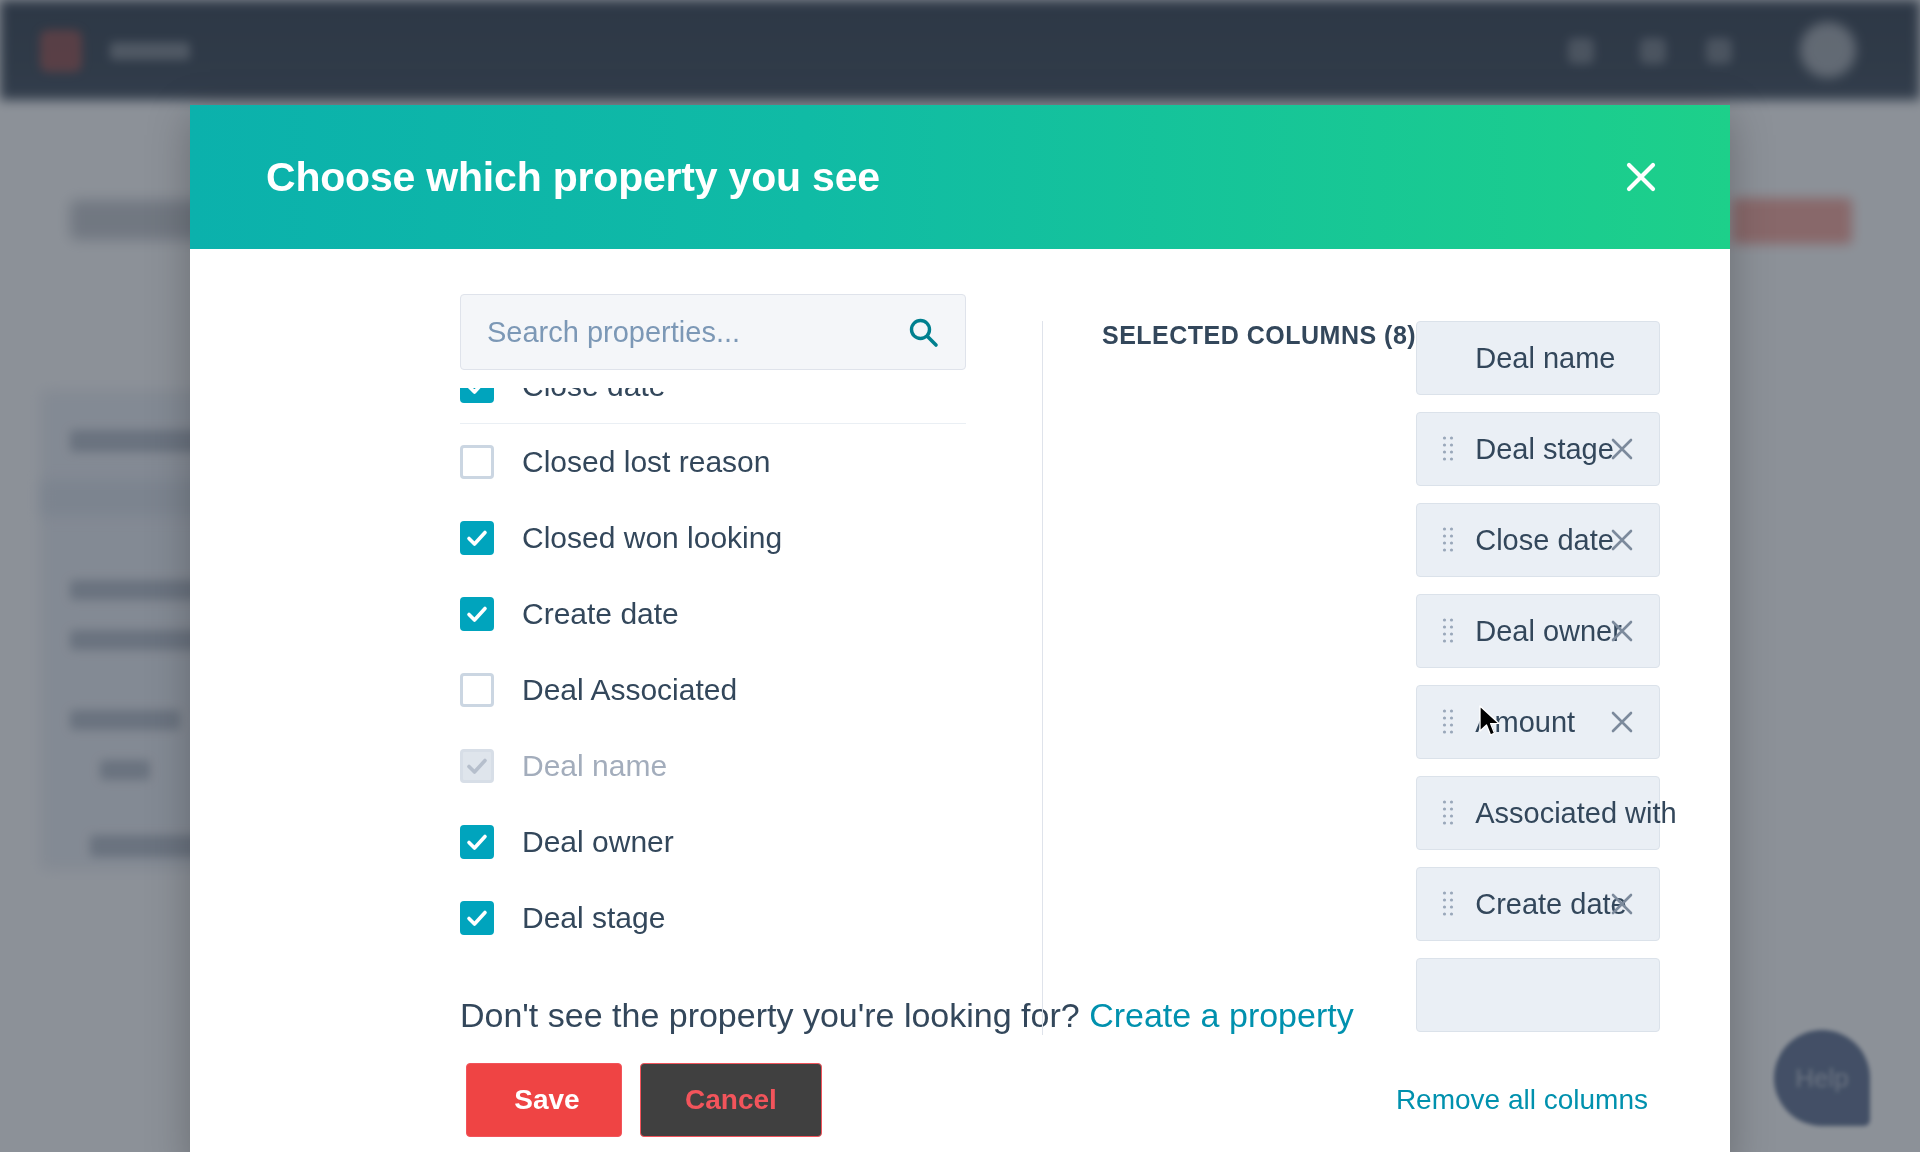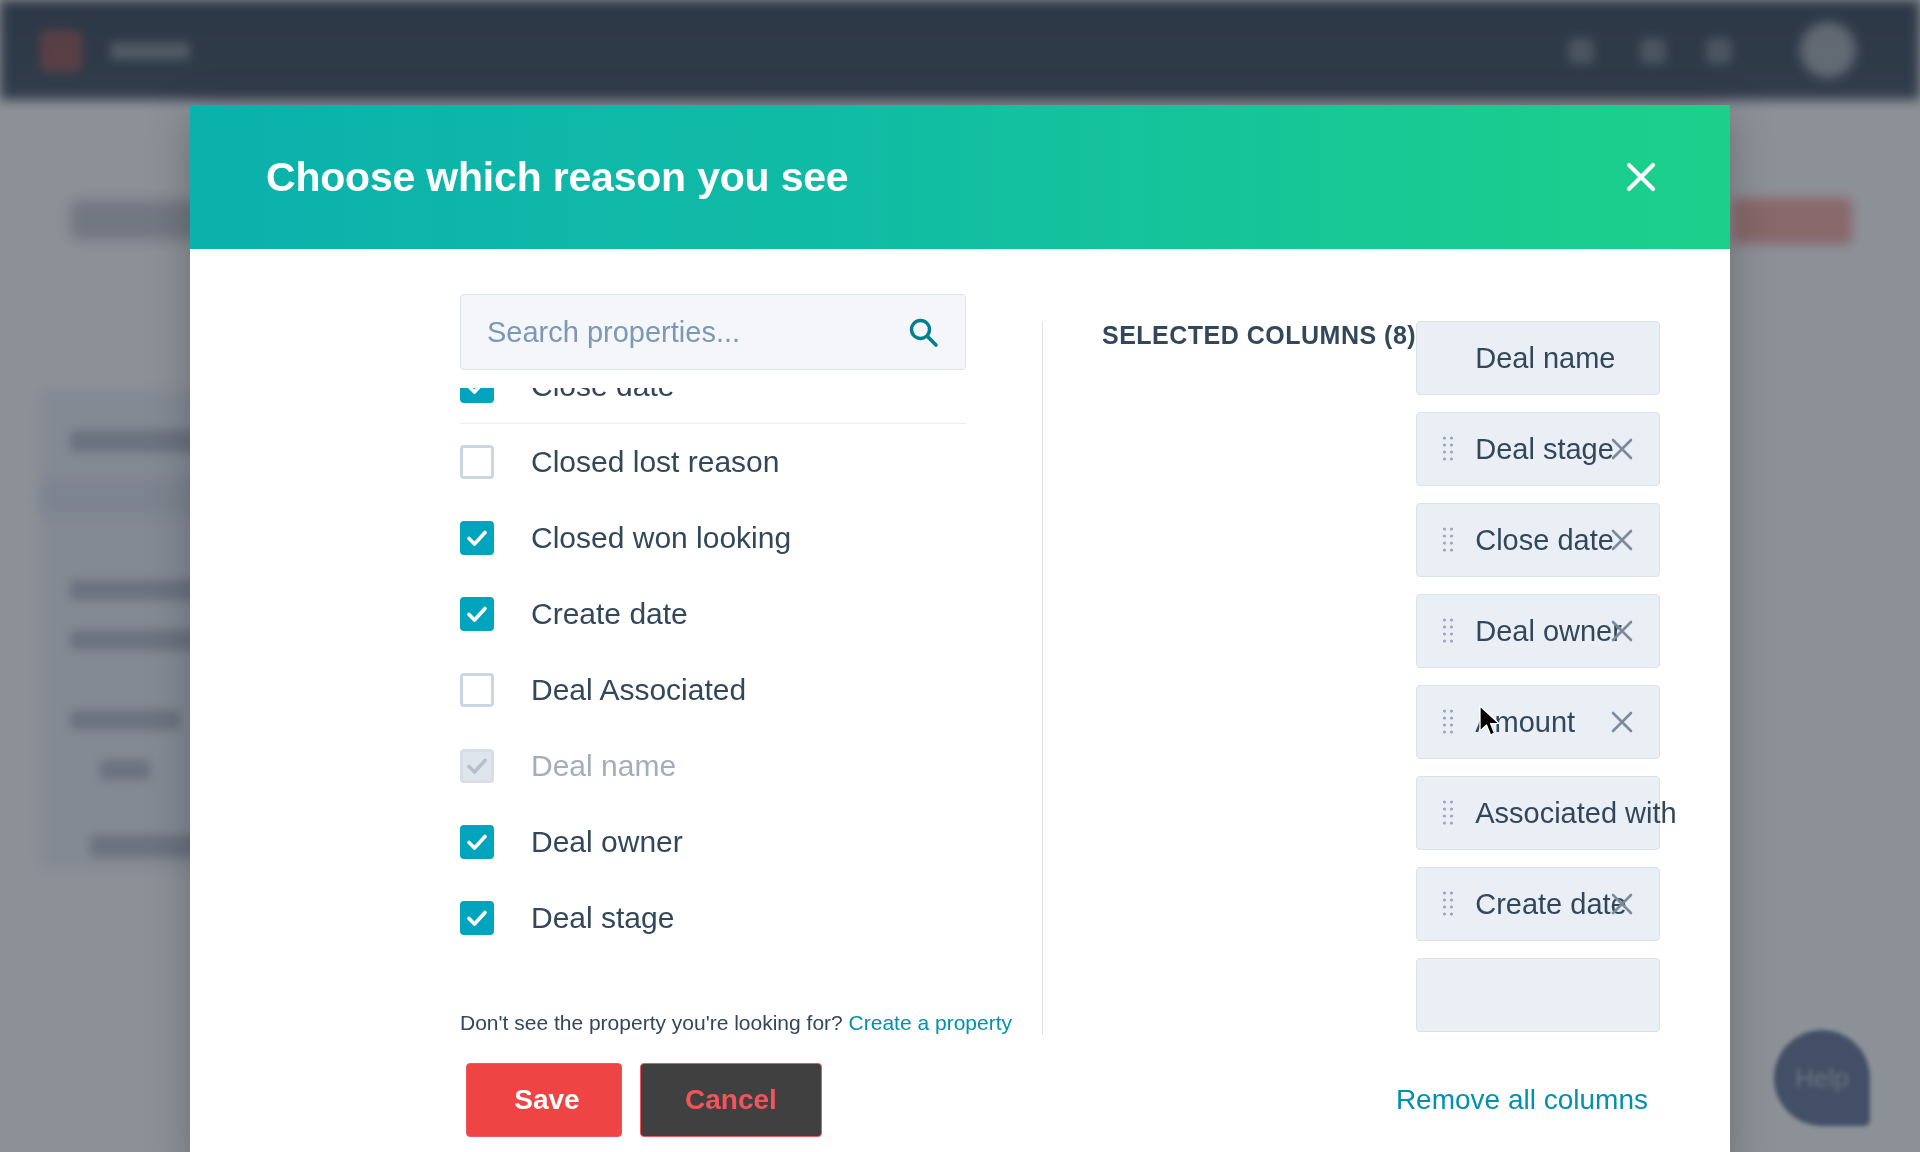--- a/index.html
+++ b/index.html
@@ -221,21 +221,20 @@
     position: absolute;
     left: 0; right: 0;
     top: -40px;
   }
   .prop-row {
     display: flex;
     align-items: center;
     height: 76px;
     cursor: pointer;
     border-bottom: 1px solid transparent;
-    gap: 9px;
   }
   .prop-row.divider { border-bottom: 1px solid #eaeff4; }
   .cb {
     width: 34px; height: 34px;
     border-radius: 4px;
     flex: none;
     margin-right: 28px;
     display: flex;
     align-items: center;
     justify-content: center;
@@ -254,21 +253,21 @@
   .prop-label {
     font-size: 30px;
     color: #33475b;
     white-space: nowrap;
   }
   .prop-row.is-disabled .prop-label { color: #a3adbc; }
 
   .helper-row {
     flex: none;
     padding: 26px 76px 0 270px;
-    font-size: 21px;
+    font-size: 34px;
     color: #33475b;
     white-space: nowrap;
   }
   .helper-link {
     color: #0091ae;
     cursor: pointer;
   }
 
   
   .v-divider {
@@ -414,21 +413,21 @@
   <div class="bg-line" style="left:100px; top:760px; width:50px; height:20px;"></div>
   <div class="bg-line" style="left:90px; top:835px; width:130px; height:22px;"></div>
   <div class="bg-helpbtn">Help</div>
 </div>
 
 <div class="overlay"></div>
 
 <div class="modal">
 
   <div class="modal-header">
-    <div class="modal-title">Choose which reason you see</div>
+    <div class="modal-title">Choose which property you see</div>
     <div class="close-btn">
       <svg width="40" height="40" viewBox="0 0 40 40" aria-hidden="true">
         <path d="M8 8 L32 32 M32 8 L8 32" stroke="#ffffff" stroke-width="4.2" stroke-linecap="round"></path>
       </svg>
     </div>
   </div>
 
   <div class="modal-body">
 
     <div class="left-pane">

